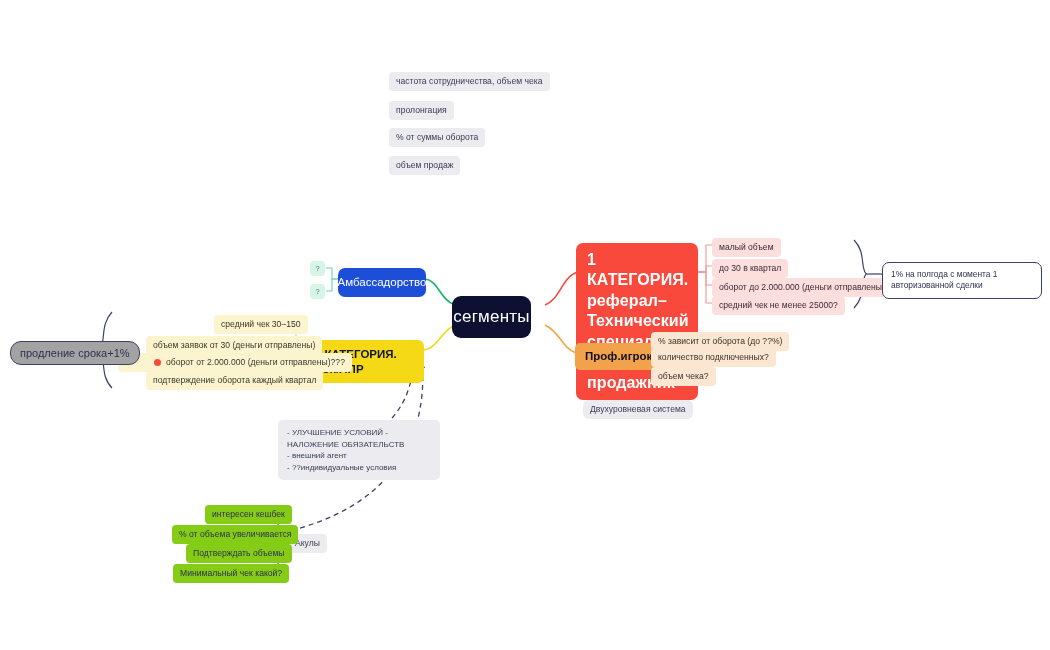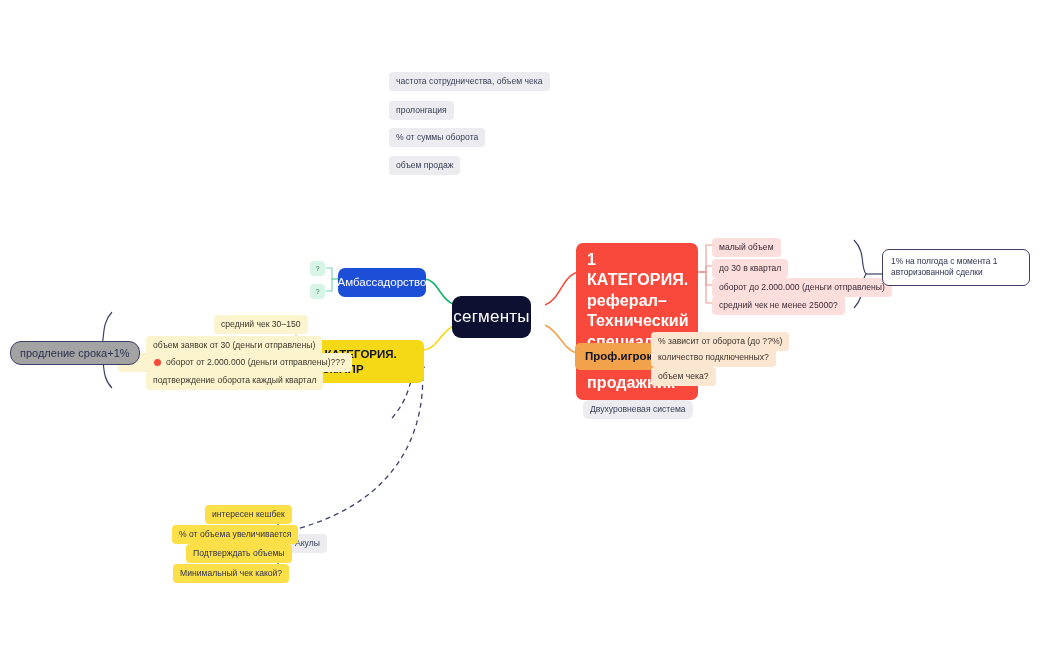--- a/index.html
+++ b/index.html
@@ -64,21 +64,21 @@
   
   .chip {
     font-size: 8.6px; font-weight: 400;
     border-radius: 4px; padding: 4px 7px;
     color: #2c2f4a; line-height: 1.3;
   }
   .chip-red   { background: #fcdedd; color: #3a2b35; }
   .chip-yel   { background: #fcf3cf; color: #3b382a; }
   .chip-ora   { background: #fbe6d2; color: #3b332a; }
   .chip-gray  { background: #ebebf0; color: #3a3c53; }
-  .chip-lav   { background: #fde047; color: #2e3150; }
+  .chip-lav   { background: #84cc16; color: #2e3150; }
   .chip-outline {
     background: #a3a3a3; color: #2e3150;
     border: 1.1px solid #3c4068; border-radius: 11px;
     padding: 4px 9px; font-size: 11px;
   }
   .note-box {
     background: #ffffff; color: #2e3150;
     border: 1.1px solid #3c4068; border-radius: 7px;
     padding: 6px 8px; font-size: 8.4px; line-height: 1.35;
     align-items: flex-start;
@@ -167,38 +167,41 @@
   <div class="node qbubble" style="left:310px; top:261px;">?</div>
   <div class="node qbubble" style="left:310px; top:284px;">?</div>
 
   <div class="node cat1" style="left:576px; top:243px; width:122px;">1 КАТЕГОРИЯ. реферал–
 Технический специалист/
 наставник/ продажник</div>
   <div class="node chip chip-red" style="left:712px; top:238px;">малый объем</div>
   <div class="node chip chip-red" style="left:712px; top:259px;">до 30 в квартал</div>
   <div class="node chip chip-red" style="left:712px; top:278px;">оборот до 2.000.000 (деньги отправлены)</div>
   <div class="node chip chip-red" style="left:712px; top:296px;">средний чек не менее 25000?</div>
-  <div class="node note-box" style="left:882px; top:249px; width:148px;">1% на полгода с момента 1 авторизованной сделки</div>
+  <div class="node note-box" style="left:882px; top:262px; width:160px;">1% на полгода с момента 1 авторизованной сделки</div>
 
   <div class="node cat2" style="left:304px; top:340px; width:120px;">2 КАТЕГОРИЯ. Роп/ЛПР</div>
   <div class="node chip chip-yel" style="left:214px; top:315px;">средний чек 30–150</div>
   <div class="node chip chip-yel" style="left:146px; top:336px;">объем заявок от 30 (деньги отправлены)</div>
   <div class="node chip chip-yel with-dot" style="left:118px; top:353px;">
     <span class="dot-marker"></span>
     <span>оборот от 2.000.000 (деньги отправлены)???</span>
   </div>
   <div class="node chip chip-yel" style="left:146px; top:371px;">подтверждение оборота каждый квартал</div>
   <div class="node chip-outline node" style="left:10px; top:341px;">продление срока+1%</div>
 
   <div class="node pro" style="left:575px; top:343px; width:80px;">Проф.игрок</div>
   <div class="node chip chip-ora" style="left:651px; top:332px;">% зависит от оборота (до ??%)</div>
   <div class="node chip chip-ora" style="left:651px; top:348px;text-align:center;">количество подключенных?</div>
   <div class="node chip chip-ora" style="left:651px; top:367px;">объем чека?</div>
   <div class="node chip chip-gray" style="left:583px; top:400px;border-radius:6px;">Двухуровневая система</div>
 
+  <div class="node note-plain" style="left:278px; top:420px; width:162px;">- УЛУЧШЕНИЕ УСЛОВИЙ - НАЛОЖЕНИЕ ОБЯЗАТЕЛЬСТВ
+- внешний агент
+- ??индивидуальные условия</div>
 
   <div class="node chip chip-gray" style="left:288px; top:534px;">Акулы</div>
   <div class="node chip chip-lav" style="left:205px; top:505px;">интересен кешбек</div>
   <div class="node chip chip-lav" style="left:172px; top:525px;">% от объема увеличивается</div>
   <div class="node chip chip-lav" style="left:186px; top:544px;">Подтверждать объемы</div>
   <div class="node chip chip-lav" style="left:173px; top:564px;">Минимальный чек какой?</div>
 
 </div>
 
 </body></html>

